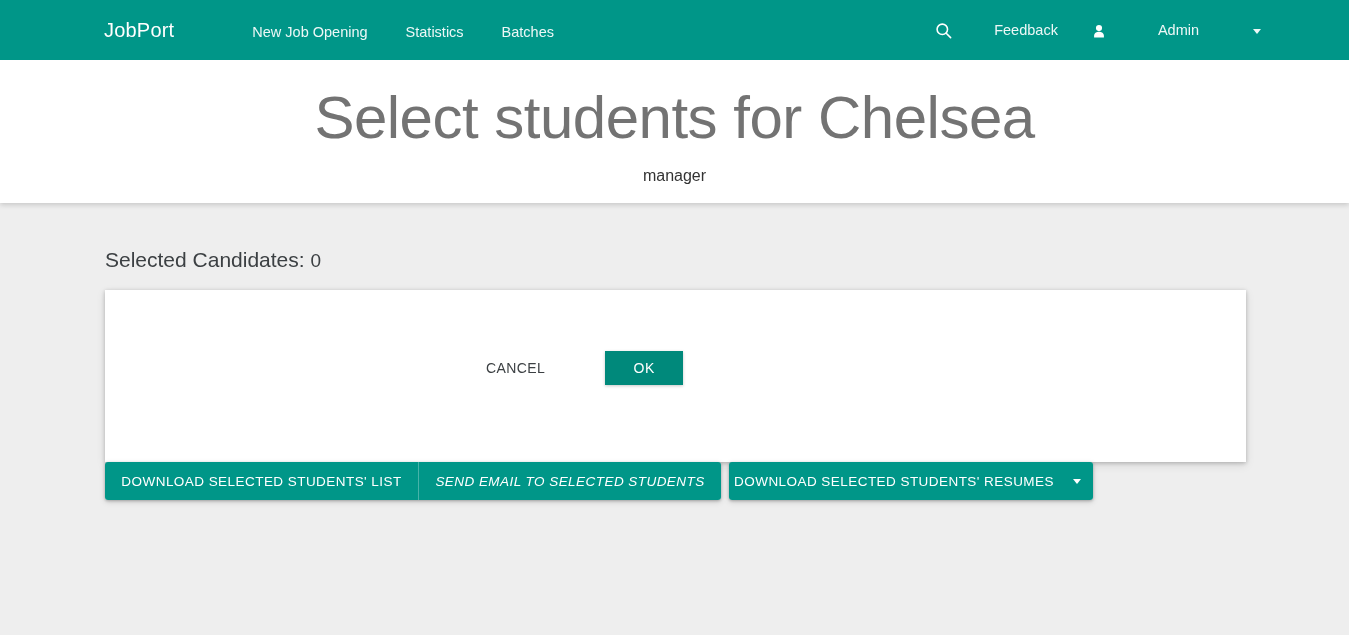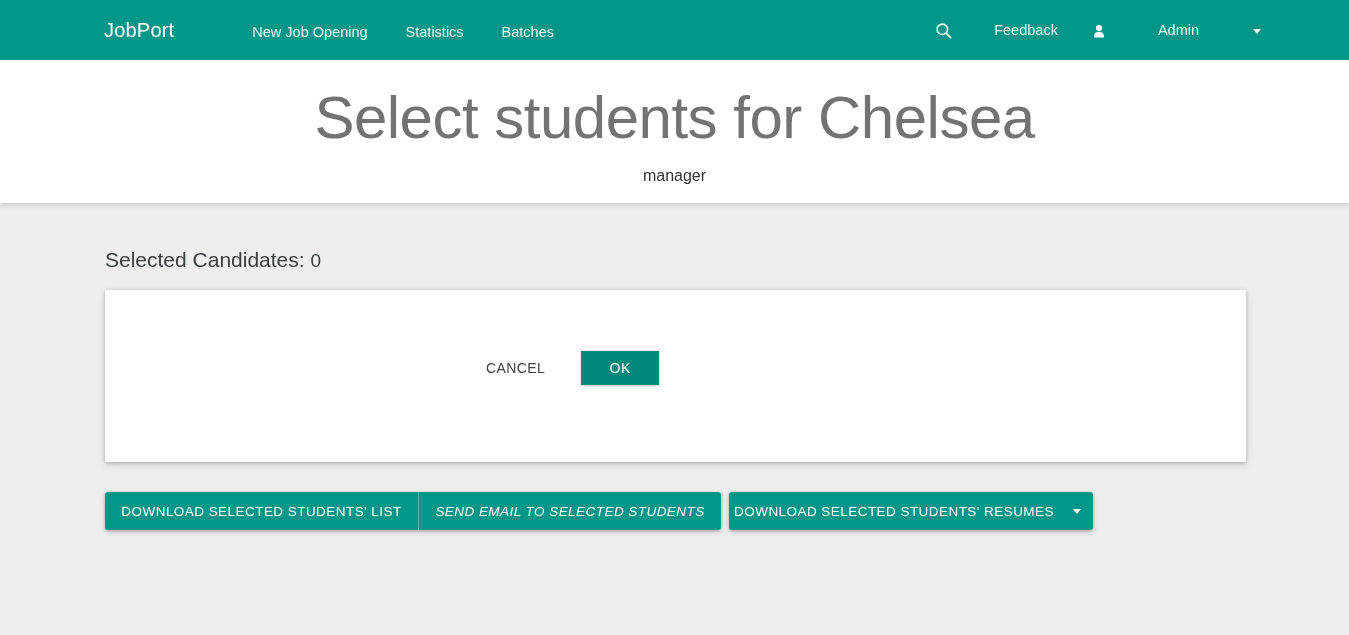--- a/index.html
+++ b/index.html
@@ -214,28 +214,27 @@
     color: #ffffff;
     font-family: inherit;
     font-size: 14px;
     letter-spacing: 0.5px;
     padding: 0 16px;
     height: 34px;
     min-width: 78px;
     cursor: pointer;
     text-transform: uppercase;
     box-shadow: 0 1px 3px rgba(0,0,0,0.22);
-    margin-left: 20px;
+    margin-left: 44px;
   }
 
   
   .button-bar {
     display: flex;
     align-items: center;
-    margin-top: 30px;
   }
 
   .btn-group {
     display: flex;
     box-shadow: 0 1px 3px rgba(0,0,0,0.26), 0 2px 6px rgba(0,0,0,0.13);
     border-radius: 3px;
     overflow: hidden;
   }
 
   .btn-bar {

